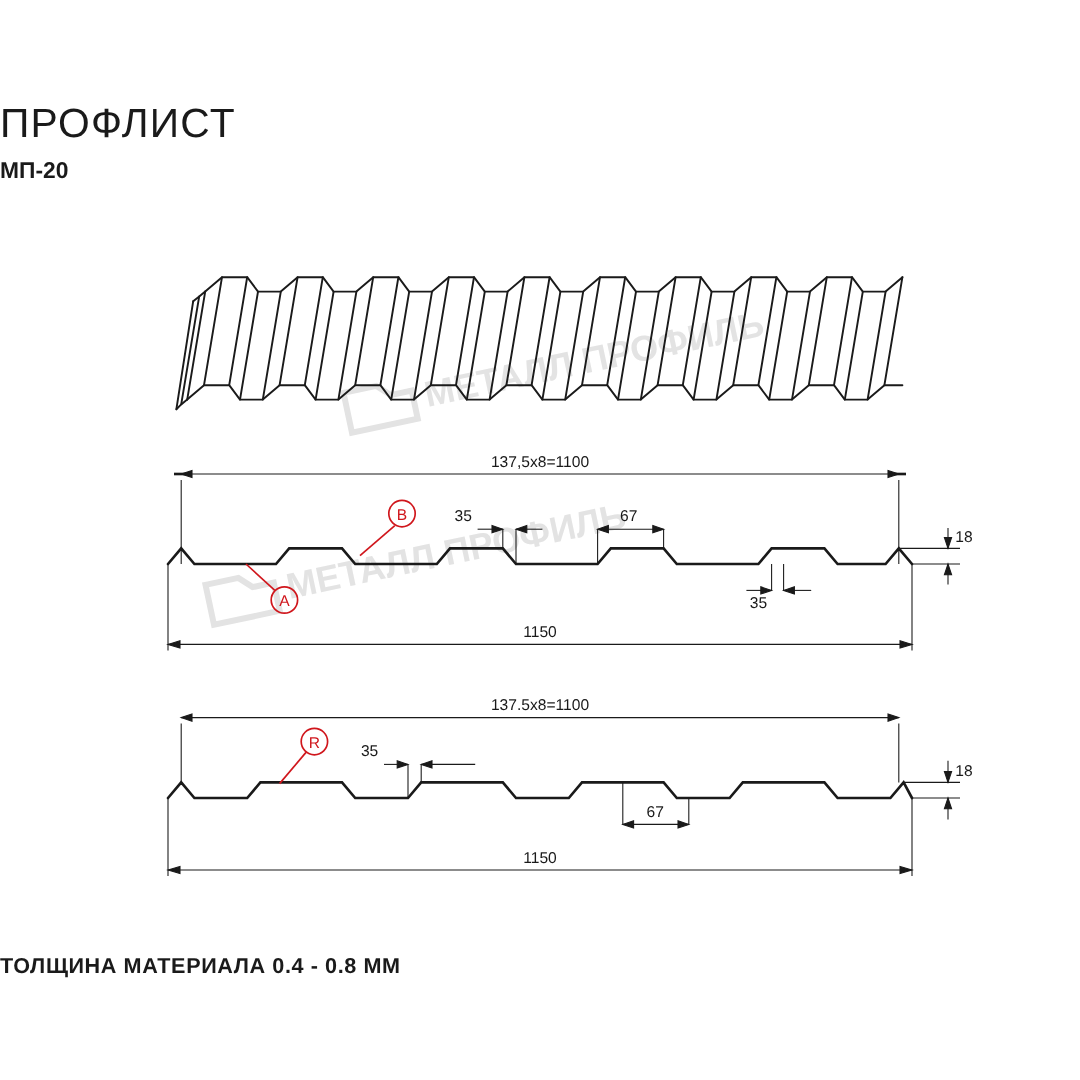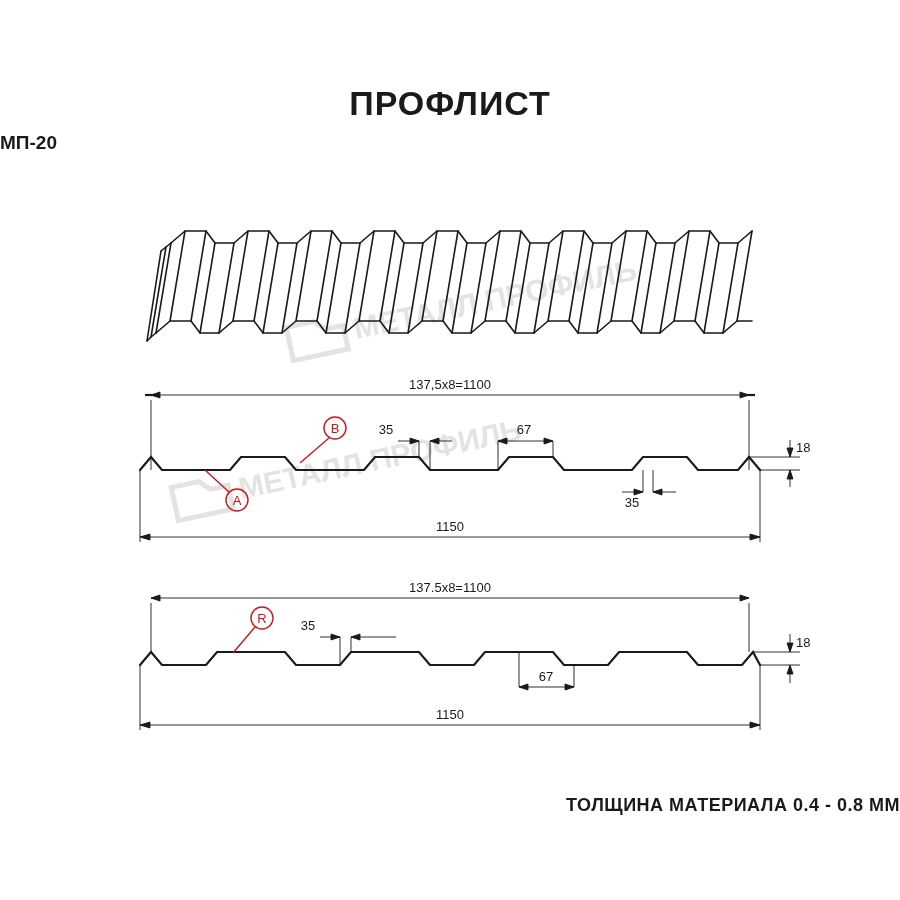--- a/index.html
+++ b/index.html
@@ -19,40 +19,39 @@
     position: absolute;
     left: 0; top: 0;
     width: 900px;
     height: 900px;
   }
   .title {
     position: absolute;
     left: 0;
     top: 84px;
     width: 900px;
-    text-align: center;
     font-size: 34px;
-    font-weight: bold;
+    font-weight: normal;
     letter-spacing: 1px;
   }
   .subtitle {
     position: absolute;
     left: 0;
     top: 132px;
     width: 900px;
     text-align: left;
     font-size: 19px;
     font-weight: bold;
   }
   .footer {
     position: absolute;
     left: 0;
     top: 795px;
     width: 900px;
-    text-align: right;
+    text-align: left;
     font-size: 18px;
     font-weight: bold;
     letter-spacing: 0.5px;
   }
   svg text {
     font-family: "Liberation Sans", sans-serif;
   }
   .dim-label {
     font-size: 13px;
     fill: #1a1a1a;

